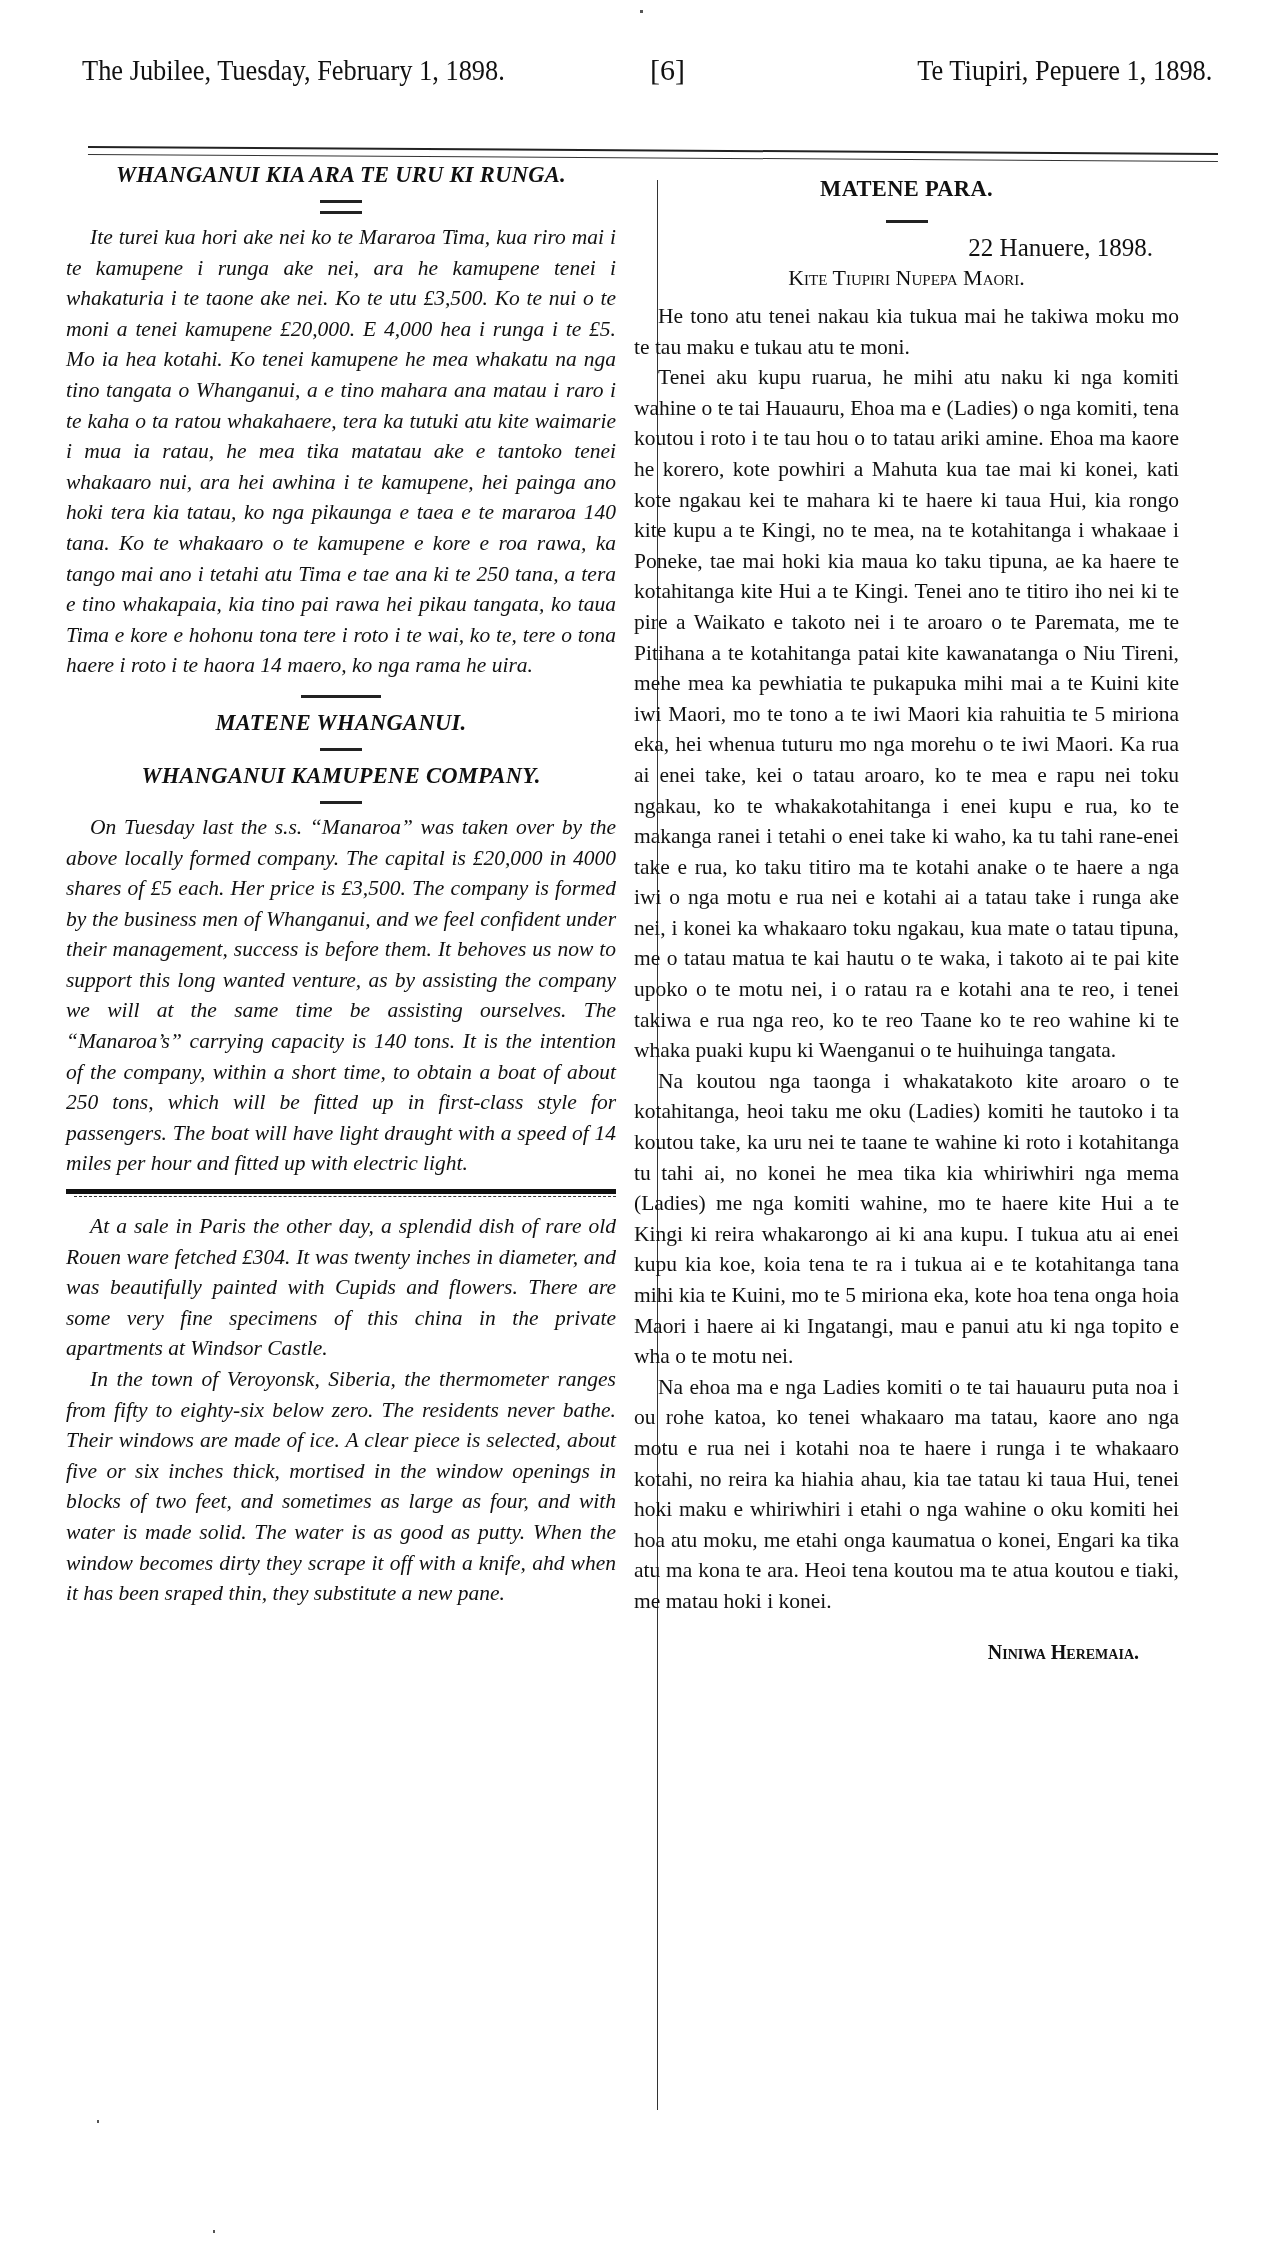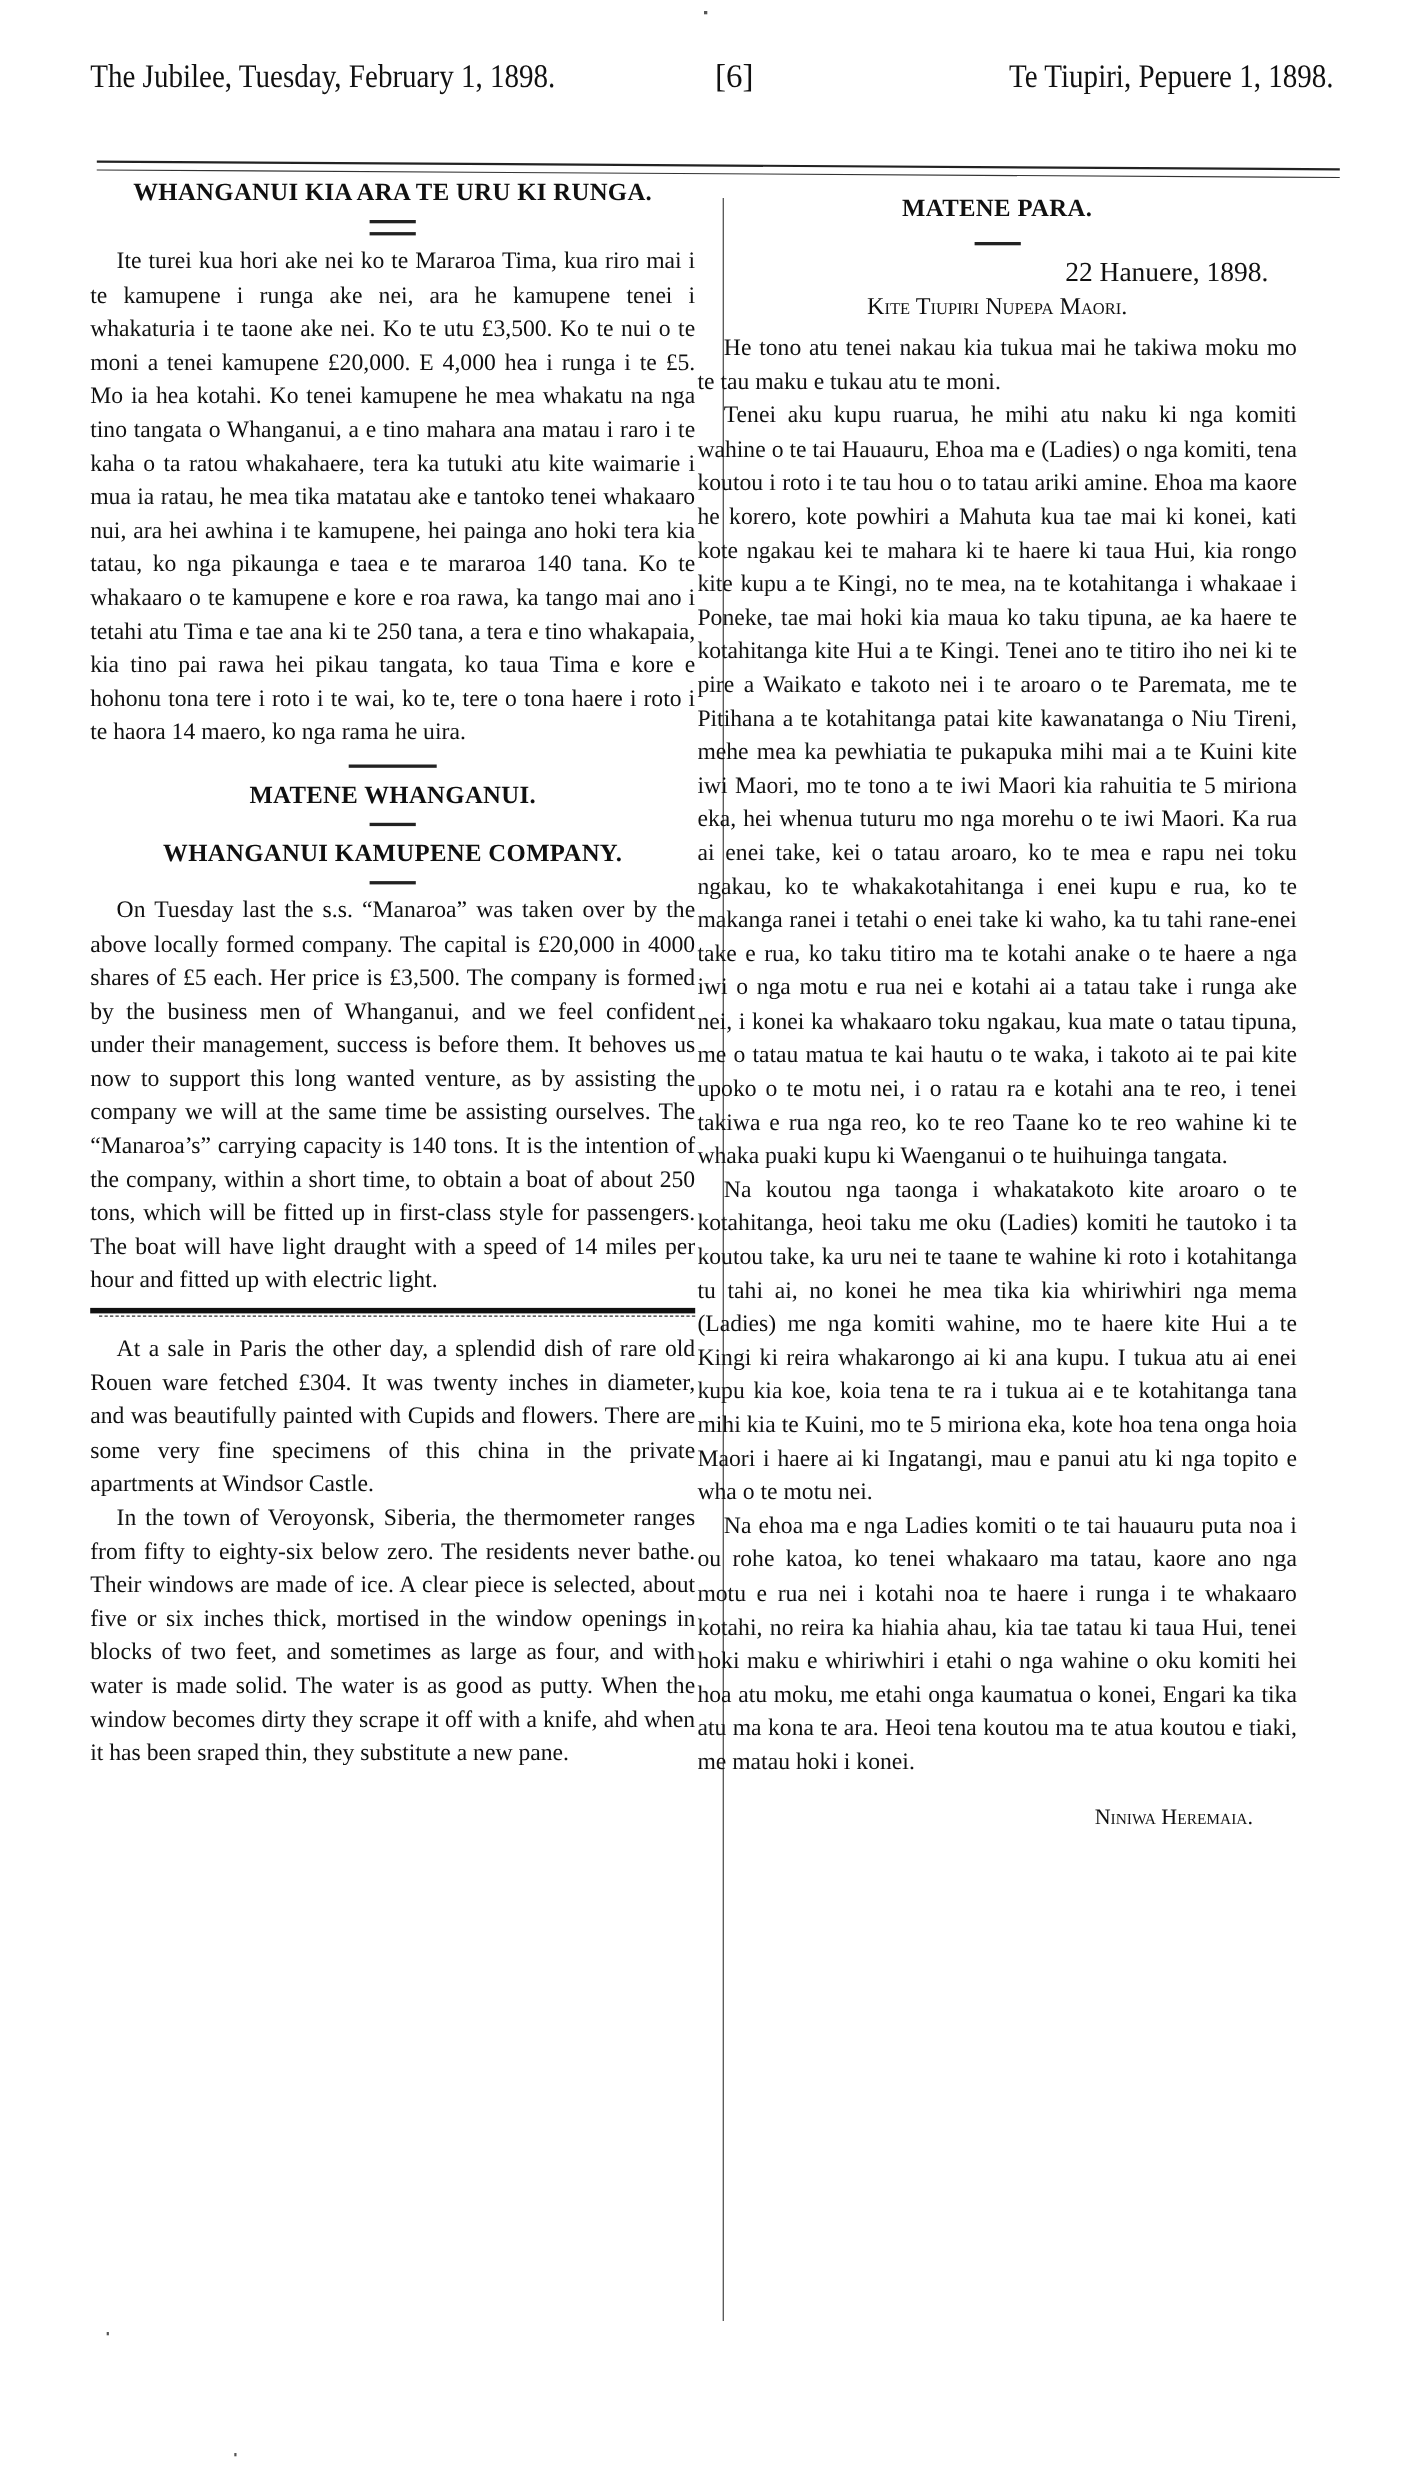--- a/index.html
+++ b/index.html
@@ -20,33 +20,33 @@
     border-top: 2px solid #222; border-bottom: 1px solid #333;
     transform: rotate(0.35deg); transform-origin: left;
   }
   .col-divider {
     position: absolute; left: 657px; top: 180px; width: 0; height: 1930px;
     border-left: 1.5px solid #333;
   }
   .col {
     position: absolute; font-size: 21.5px; line-height: 30.6px; text-align: justify;
   }
-  .col-left { left: 82px; top: 158px; width: 550px; }
+  .col-left { left: 66px; top: 158px; width: 550px; font-style: italic; }
   .col-right { left: 634px; top: 172px; width: 545px; }
   .headline {
     text-align: center; font-size: 22.5px; letter-spacing: 0.3px; margin: 0; line-height: 34px;
   }
   .dash {
     width: 42px; height: 0; border-top: 3px solid #222; margin: 8px auto 8px auto;
   }
   .dash.long { width: 80px; }
   p { margin: 0; text-indent: 24px; }
   .date { text-align: right; margin: 6px 26px 0 0; font-size: 25px; line-height: 30px; }
   .smallcaps { font-variant: small-caps; text-align: center; font-size: 22px; line-height: 30px; margin-bottom: 8px; }
-  .signature { text-align: right; font-variant: small-caps; font-weight: normal; margin: 20px 40px 0 0; font-size: 20px; }
+  .signature { text-align: right; font-variant: small-caps; font-weight: bold; margin: 20px 40px 0 0; font-size: 20px; }
   .heavy-rule {
     height: 0; border-top: 5px solid #111; margin: 10px 0 2px 0;
   }
   .thin-rule { height: 0; border-top: 1px dashed #333; margin: 0 0 14px 8px; }
   .speck { position: absolute; width: 3px; height: 3px; background: #555; }
 </style>
 </head>
 <body>
 
 <div class="masthead">

